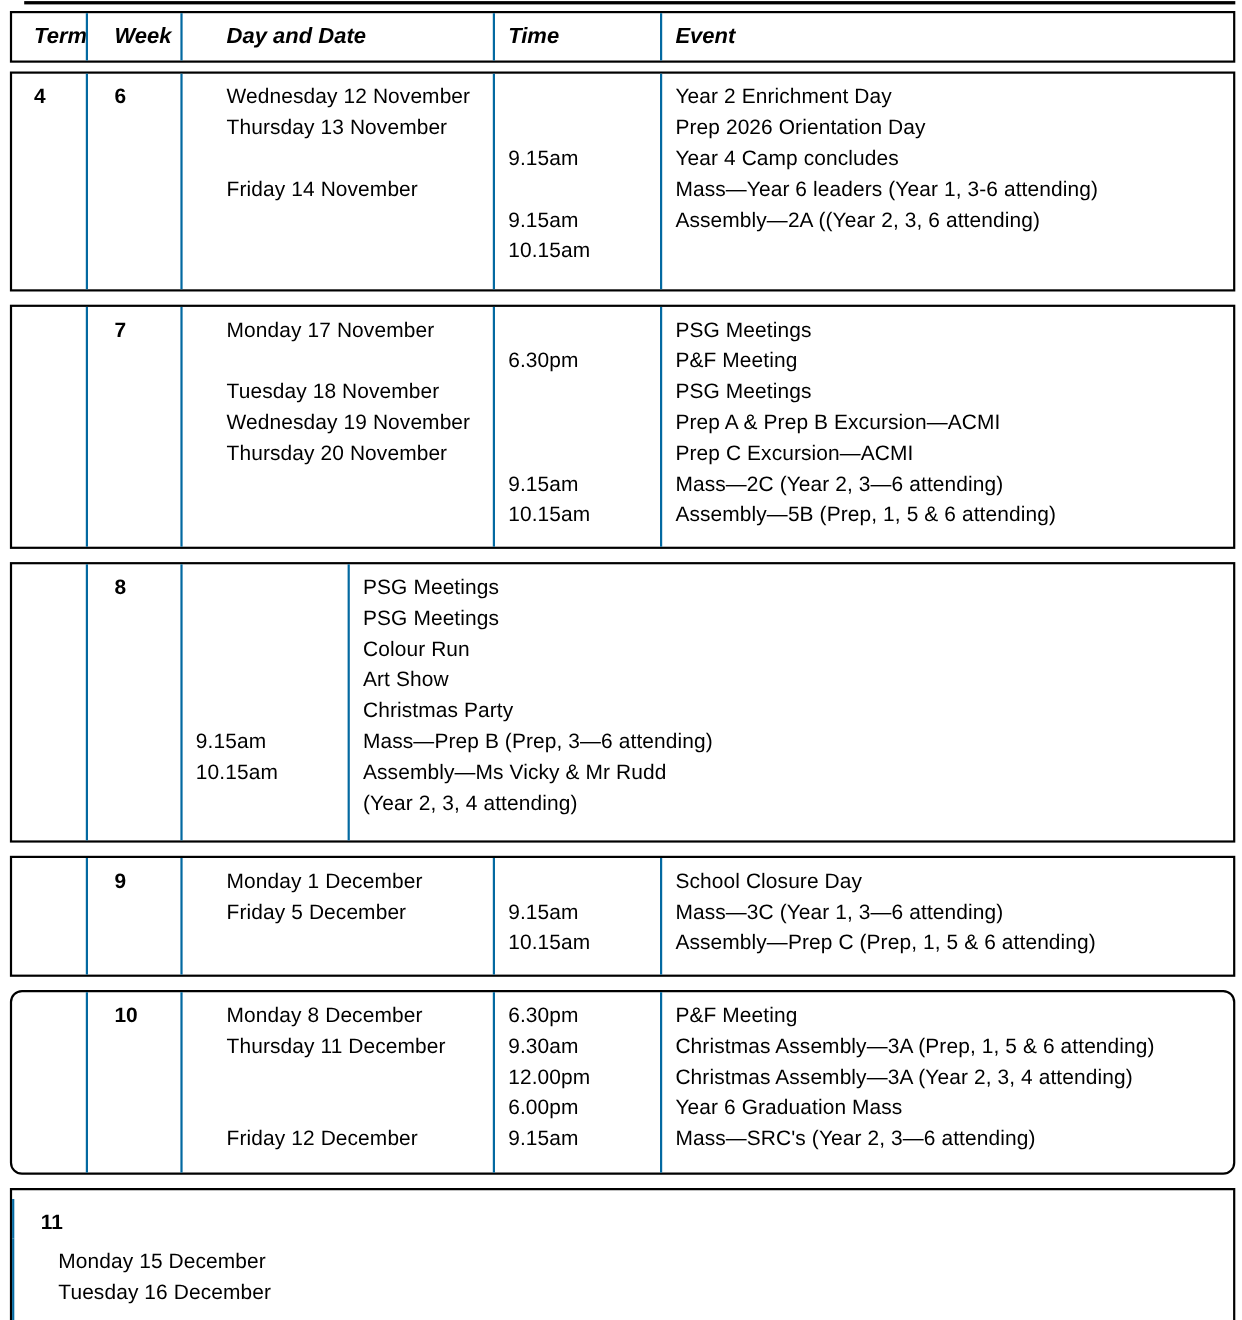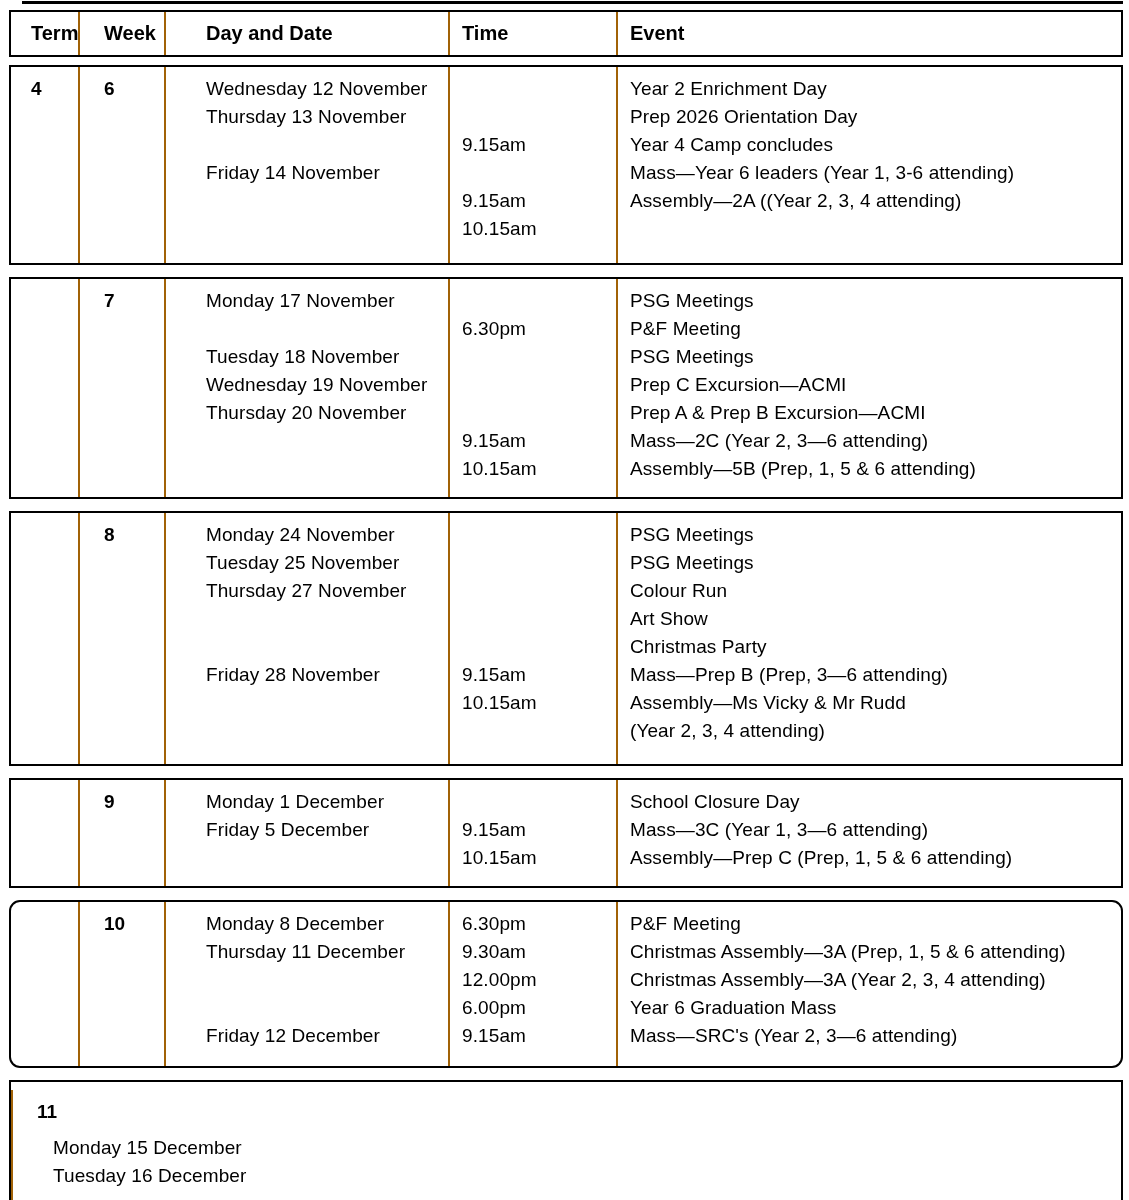--- a/index.html
+++ b/index.html
@@ -37,37 +37,38 @@
     display: flex;
     border: 2px solid #000000;
     background: #ffffff;
     box-sizing: border-box;
   }
   .cell {
     box-sizing: border-box;
     padding: 8px 12px 0 12px;
     overflow: hidden;
   }
-  .cell + .cell { border-left: 2px solid #a16207; }
+  .cell + .cell { border-left: 2px solid #0369a1; }
   .c-term  { width: 67px;  padding-left: 20px; }
   .c-week  { width: 86px;  padding-left: 24px; }
   .c-date  { width: 284px; padding-left: 40px; }
-  .c-time  { width: 168px; }
+  .c-time  { width: 152px; }
   .c-event { flex: 1; }
   
   .header-row {
     height: 47px;
     margin-bottom: 8px;
     font-weight: bold;
     font-size: 20px;
   }
   .header-row .cell {
     display: flex;
     align-items: center;
     padding-top: 0;
+    font-style: italic;
   }
   
   .body-row { margin-top: 12px; }
   #rows .body-row:nth-child(1) { margin-top: 0; min-height: 200px; }
   #rows .body-row:nth-child(2) { min-height: 222px; }
   #rows .body-row:nth-child(3) { min-height: 255px; }
   #rows .body-row:nth-child(4) { min-height: 110px; }
   #rows .body-row:nth-child(5) { min-height: 168px; border-radius: 11px; }
   #rows .body-row:nth-child(6) { min-height: 117px; border-bottom-width: 3px; flex-direction: column; }
   .num {
@@ -119,21 +120,21 @@
             <div class="line">9.15am</div>
             <div class="line"></div>
             <div class="line">9.15am</div>
             <div class="line">10.15am</div>
           </div>
           <div class="cell c-event">
             <div class="line">Year 2 Enrichment Day</div>
             <div class="line">Prep 2026 Orientation Day</div>
             <div class="line">Year 4 Camp concludes</div>
             <div class="line">Mass—Year 6 leaders (Year 1, 3-6 attending)</div>
-            <div class="line">Assembly—2A ((Year 2, 3, 4 attending)</div>
+            <div class="line">Assembly—2A ((Year 2, 3, 6 attending)</div>
           </div>
         </div>
         <div class="row body-row">
           <div class="cell c-term">
             <div class="num"></div>
           </div>
           <div class="cell c-week">
             <div class="num">7</div>
           </div>
           <div class="cell c-date">
@@ -150,42 +151,32 @@
             <div class="line"></div>
             <div class="line"></div>
             <div class="line"></div>
             <div class="line">9.15am</div>
             <div class="line">10.15am</div>
           </div>
           <div class="cell c-event">
             <div class="line">PSG Meetings</div>
             <div class="line">P&amp;F Meeting</div>
             <div class="line">PSG Meetings</div>
+            <div class="line">Prep A &amp; Prep B Excursion—ACMI</div>
             <div class="line">Prep C Excursion—ACMI</div>
-            <div class="line">Prep A &amp; Prep B Excursion—ACMI</div>
             <div class="line">Mass—2C (Year 2, 3—6 attending)</div>
             <div class="line">Assembly—5B (Prep, 1, 5 &amp; 6 attending)</div>
           </div>
         </div>
         <div class="row body-row">
           <div class="cell c-term">
             <div class="num"></div>
           </div>
           <div class="cell c-week">
             <div class="num">8</div>
-          </div>
-          <div class="cell c-date">
-            <div class="line">Monday 24 November</div>
-            <div class="line">Tuesday 25 November</div>
-            <div class="line">Thursday 27 November</div>
-            <div class="line"></div>
-            <div class="line"></div>
-            <div class="line">Friday 28 November</div>
-            <div class="line"></div>
-            <div class="line"></div>
           </div>
           <div class="cell c-time">
             <div class="line"></div>
             <div class="line"></div>
             <div class="line"></div>
             <div class="line"></div>
             <div class="line"></div>
             <div class="line">9.15am</div>
             <div class="line">10.15am</div>
             <div class="line"></div>

